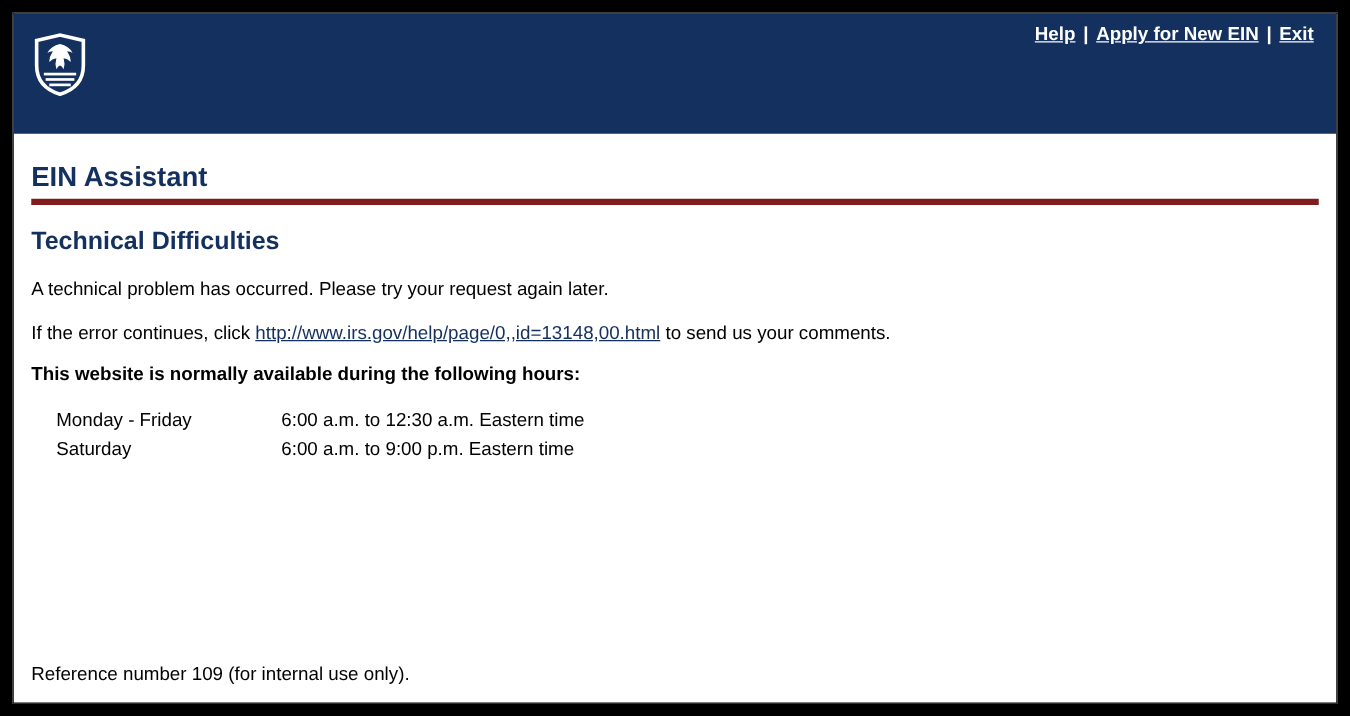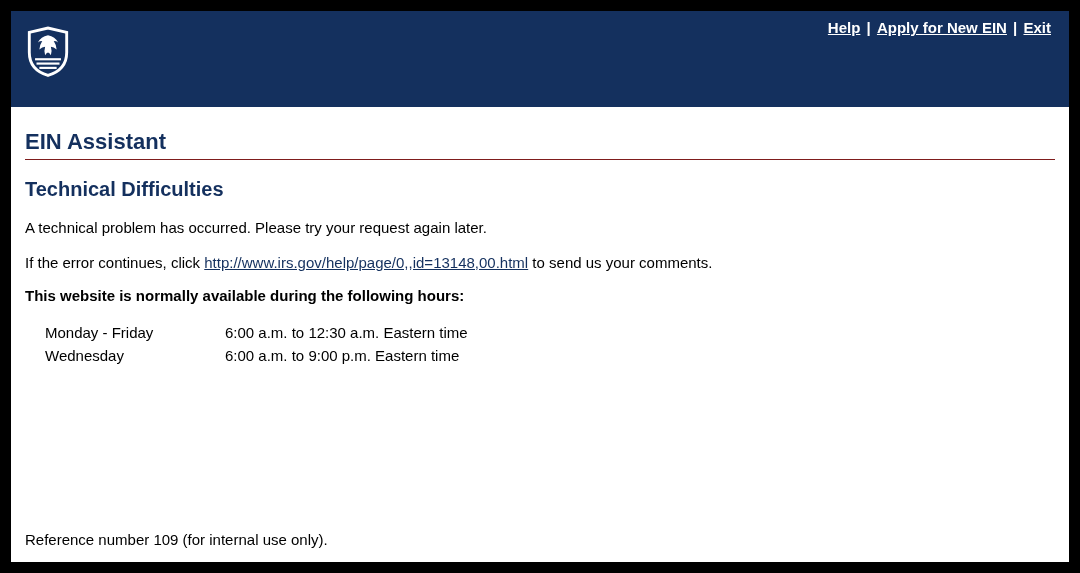--- a/index.html
+++ b/index.html
@@ -73,21 +73,21 @@
   }
   .content {
     padding: 22px 14px 0 14px;
   }
   .page-title {
     color: #14305e;
     font-size: 22px;
     font-weight: bold;
     margin: 0 0 4px 0;
     padding-bottom: 4px;
-    border-bottom: 1px solid #7f1d1d;
+    border-bottom: 5px solid #7f1d1d;
   }
   .subtitle {
     color: #14305e;
     font-size: 20px;
     font-weight: bold;
     margin: 18px 0 16px 0;
   }
   .body-text {
     font-size: 15px;
     color: #000;
@@ -163,21 +163,21 @@
     </p>
 
     <div class="bold-line">This website is normally available during the following hours:</div>
 
     <div class="hours-table">
       <div class="hours-row">
         <div class="hours-day">Monday - Friday</div>
         <div class="hours-time">6:00 a.m. to 12:30 a.m. Eastern time</div>
       </div>
       <div class="hours-row">
-        <div class="hours-day">Wednesday</div>
+        <div class="hours-day">Saturday</div>
         <div class="hours-time">6:00 a.m. to 9:00 p.m. Eastern time</div>
       </div>
     </div>
   </div>
 
   <div class="ref-line">
     <span>Reference number </span><strong>109</strong><span> (for internal use only).</span>
   </div>
 
 </div>

